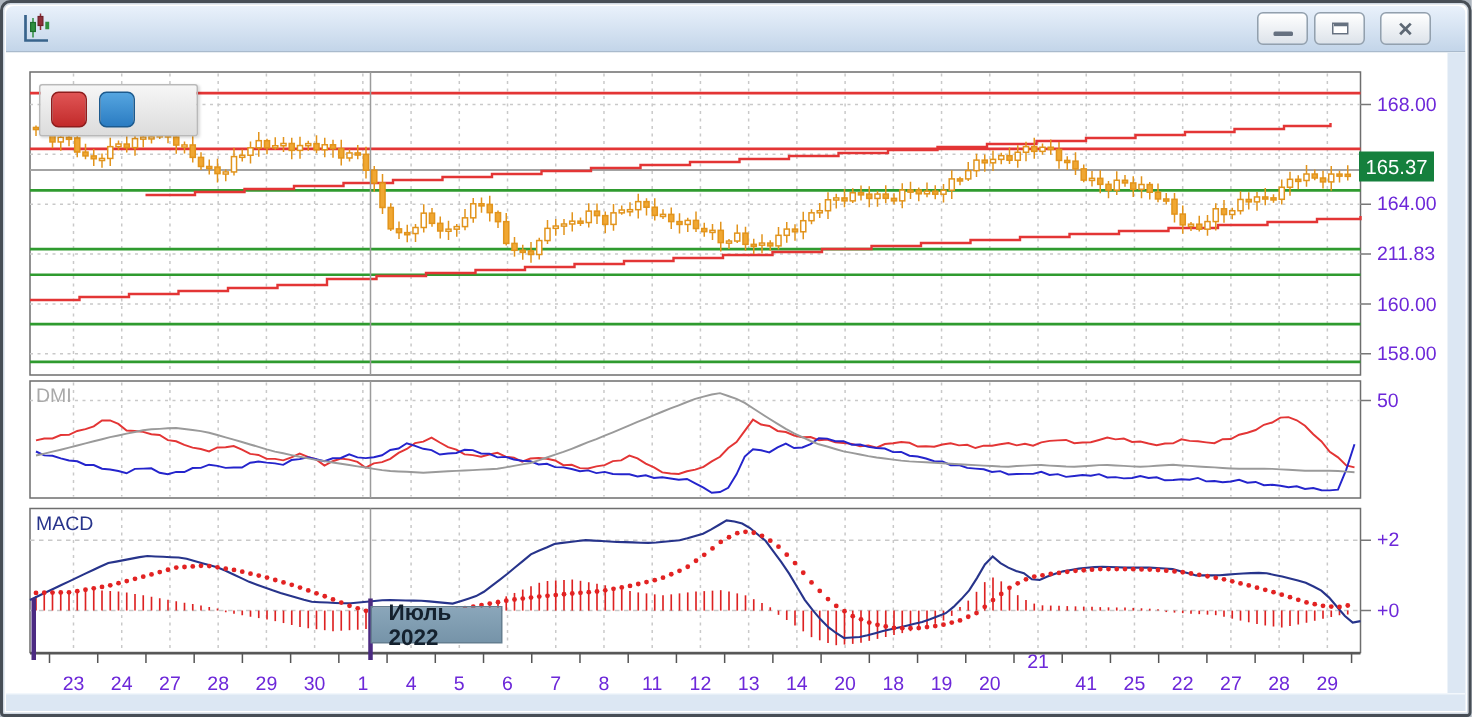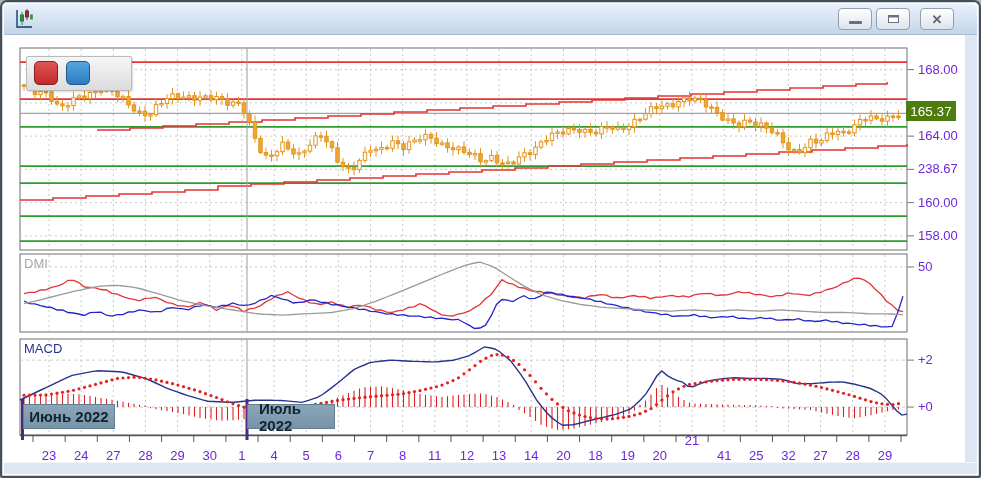--- a/index.html
+++ b/index.html
@@ -31,21 +31,21 @@
   .tbtn.sell{left:7px;background:linear-gradient(#e05555,#c22b2b);border:1px solid #8e1d1d;}
   .tbtn.buy{left:39px;background:linear-gradient(#55a5e0,#2b7cc2);border:1px solid #1c5a8e;}
   .indlab{position:absolute;font-size:13px;}
   .dmi-lab{left:22px;top:254px;color:#a9a9a9;}
   .macd-lab{left:22px;top:339px;color:#27348b;}
   .monthbox{position:absolute;top:402px;height:25px;box-sizing:border-box;
     background:linear-gradient(#8aa6ba,#7694a9);border:1px solid #647e90;
     color:#14212e;font-size:15px;font-weight:bold;display:flex;align-items:center;
     justify-content:center;}
   .priceflag{position:absolute;left:904px;top:99px;width:50px;height:20px;
-    background:#4d7c0f;color:#fff;font-size:13.5px;display:flex;align-items:center;
+    background:#15803d;color:#fff;font-size:13.5px;display:flex;align-items:center;
     justify-content:center;}
   .axlab{position:absolute;color:#6d28d9;font-size:13px;line-height:18px;height:18px;}
   .xlab{text-align:center;width:26px;}
 </style>
 </head>
 <body>
 
 <div class="window">
 
   <div class="titlebar">
@@ -866,29 +866,28 @@
     </svg>
 
   <div class="toolbar">
     <span class="tbtn sell"></span>
     <span class="tbtn buy"></span>
   </div>
 
   <span class="indlab dmi-lab">DMI</span>
   <span class="indlab macd-lab">MACD</span>
 
-  <div class="monthbox" id="month0" style="left: 21px; width: 92px;">Июнь 2022</div>
   <div class="monthbox" id="month1" style="left: 245px; width: 88px; padding-left: 11px;">Июль 2022</div>
 
   <div class="priceflag">165.37</div>
 
   <div id="gen-labels">
       <div class="axlab " style="left: 916px; top: 58.6132px;">168.00</div>
       <div class="axlab " style="left: 916px; top: 125.115px;">164.00</div>
-      <div class="axlab " style="left: 916px; top: 158.366px;">238.67</div>
+      <div class="axlab " style="left: 916px; top: 158.366px;">211.83</div>
       <div class="axlab " style="left: 916px; top: 191.617px;">160.00</div>
       <div class="axlab " style="left: 916px; top: 224.868px;">158.00</div>
       <div class="axlab " style="left: 916px; top: 256px;">50</div>
       <div class="axlab " style="left: 916px; top: 349.125px;">+2</div>
       <div class="axlab " style="left: 916px; top: 396.068px;">+0</div>
       <div class="axlab xlab" style="left: 34px; top: 445px;">23</div>
       <div class="axlab xlab" style="left: 66.15px; top: 445px;">24</div>
       <div class="axlab xlab" style="left: 98.3px; top: 445px;">27</div>
       <div class="axlab xlab" style="left: 130.45px; top: 445px;">28</div>
       <div class="axlab xlab" style="left: 162.6px; top: 445px;">29</div>
@@ -903,21 +902,21 @@
       <div class="axlab xlab" style="left: 451.95px; top: 445px; text-align: center;">12</div>
       <div class="axlab xlab" style="left: 484.1px; top: 445px;">13</div>
       <div class="axlab xlab" style="left: 516.25px; top: 445px;">14</div>
       <div class="axlab xlab" style="left: 548.4px; top: 445px;">20</div>
       <div class="axlab xlab" style="left: 580.55px; top: 445px;">18</div>
       <div class="axlab xlab" style="left: 612.7px; top: 445px;">19</div>
       <div class="axlab xlab" style="left: 644.85px; top: 445px;">20</div>
       <div class="axlab xlab" style="left: 677px; top: 430px;">21</div>
       <div class="axlab xlab" style="left: 709.15px; top: 445px;">41</div>
       <div class="axlab xlab" style="left: 741.3px; top: 445px;">25</div>
-      <div class="axlab xlab" style="left: 773.45px; top: 445px;">32</div>
+      <div class="axlab xlab" style="left: 773.45px; top: 445px;">22</div>
       <div class="axlab xlab" style="left: 805.6px; top: 445px;">27</div>
       <div class="axlab xlab" style="left: 837.75px; top: 445px;">28</div>
       <div class="axlab xlab" style="left: 869.9px; top: 445px;">29</div>
     </div>
 
   <div class="rightstrip"></div>
   <div class="bottomstrip"></div>
 </div>
 
 </body></html>

